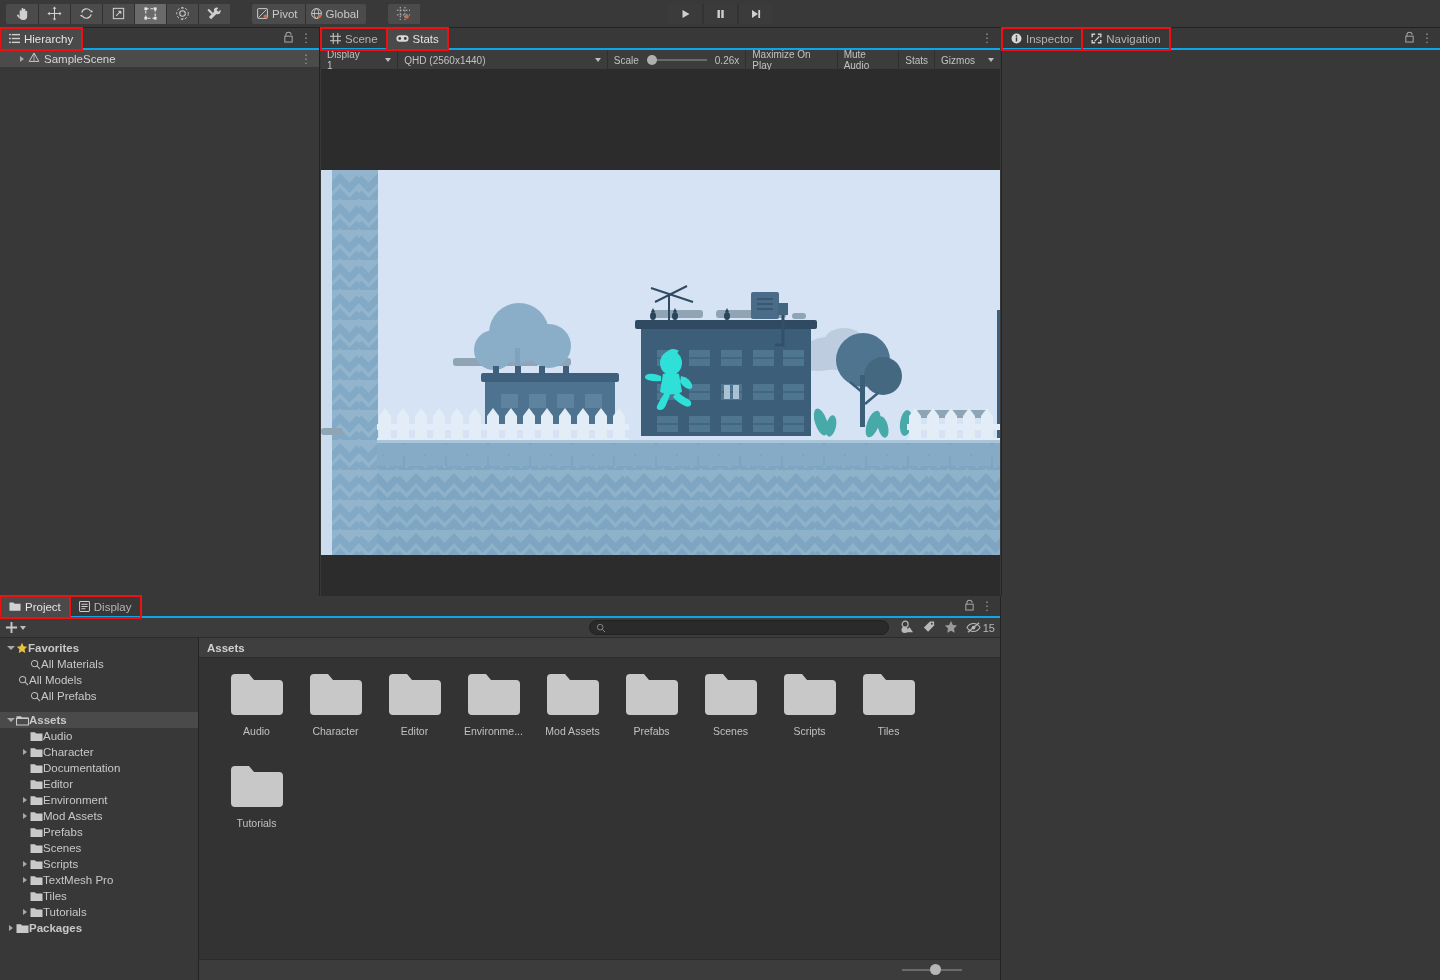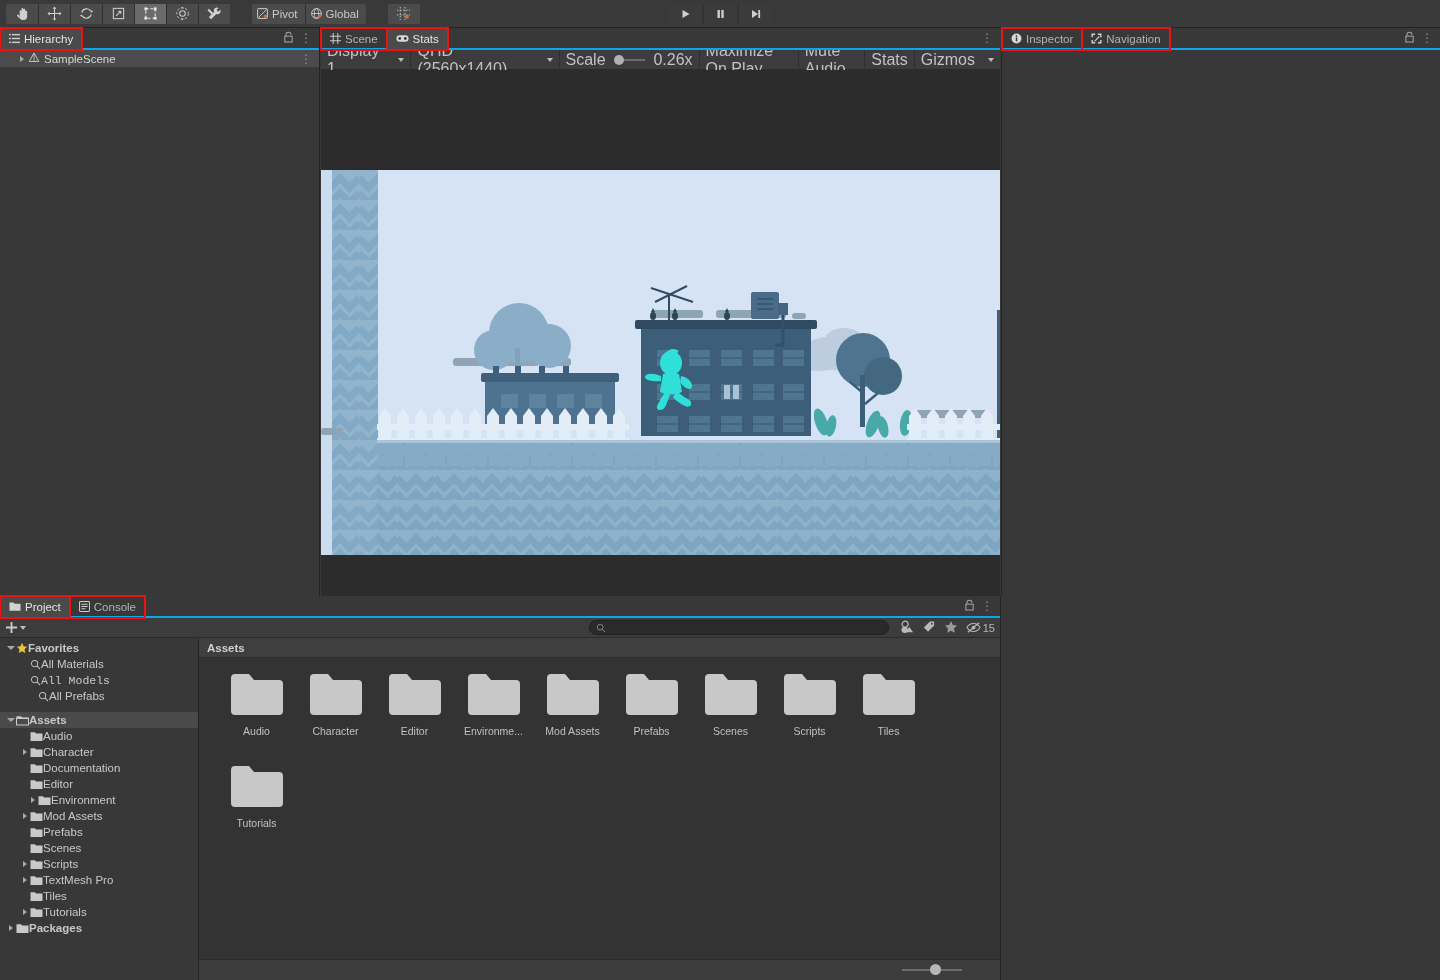--- a/index.html
+++ b/index.html
@@ -98,21 +98,21 @@
     border-left: 4px solid #a8a8a8;
     border-top: 3.5px solid transparent;
     border-bottom: 3.5px solid transparent;
   }
   .kebab { color: #9a9a9a; font-size: 12px; letter-spacing: 0; line-height: 1; }
 
   
   #sceneview { left: 321px; top: 28px; width: 679px; height: 568px; }
   .gtoolbar {
     height: 20px; background: #3c3c3c; border-bottom: 1px solid #2b2b2b;
-    display: flex; align-items: center; font-size: 16px; color: #c2c2c2;
+    display: flex; font-size: 10px; color: #c2c2c2;
   }
   .gctl { display: flex; align-items: center; height: 20px; padding: 0 6px;
     border-right: 1px solid #2f2f2f; gap: 5px; }
   .caret { width: 0; height: 0; border-left: 3.5px solid transparent;
     border-right: 3.5px solid transparent; border-top: 4px solid #bdbdbd; }
   .slider-track { width: 60px; height: 2px; background: #6b6b6b; position: relative; }
   .slider-knob { position: absolute; left: 0; top: -4px; width: 10px; height: 10px;
     border-radius: 50%; background: #b0b0b0; }
   .gameview-bg { position: absolute; left:0; top: 42px; width: 679px; height: 526px; background: #2c2c2c; }
   .gamecanvas { position: absolute; left: 0; top: 100px; width: 679px; height: 385px; overflow: hidden; background: #d5e3f5; }
@@ -631,21 +631,21 @@
       </div>
       <div class="tab hl">
         <span>
           <svg width="11" height="11" viewBox="0 0 12 12">
               <rect x="0.6" y="0.6" width="10.8" height="10.8" rx="1" fill="none" stroke="#cfcfcf" stroke-width="1.1"></rect>
               <g stroke="#cfcfcf" stroke-width="1.1">
                 <path d="M2.6 3.6h6.8M2.6 6h6.8M2.6 8.4h4.4"></path>
               </g>
             </svg>
         </span>
-        <span>Console</span>
+        <span>Display</span>
       </div>
       <div class="tabbar-right">
         <span>
           <svg width="11" height="12" viewBox="0 0 12 13">
               <path d="M3.2 5.6V4a2.8 2.8 0 0 1 5.6 0" fill="none" stroke="#a6a6a6" stroke-width="1.1"></path>
               <rect x="2" y="5.6" width="8" height="6.4" fill="none" stroke="#a6a6a6" stroke-width="1.1"></rect>
             </svg>
         </span>
         <span class="kebab">⋮</span>
       </div>
@@ -711,31 +711,31 @@
           <div class="tr" style="padding-left: 20px;">
             <span class="arr"></span>
             <span style="display: flex;">
               <svg width="11" height="11" viewBox="0 0 12 12">
                 <circle cx="5" cy="5" r="3.4" fill="none" stroke="#bdbdbd" stroke-width="1.1"></circle>
                 <path d="M7.6 7.6L11 11" stroke="#bdbdbd" stroke-width="1.2"></path>
               </svg>
             </span>
             <span>All Materials</span>
           </div>
-          <div class="tr" style="padding-left: 20px; font-family: Liberation Mono, monospace;">
+          <div class="tr" style="padding-left: 8px;">
             <span class="arr"></span>
             <span style="display: flex;">
               <svg width="11" height="11" viewBox="0 0 12 12">
                 <circle cx="5" cy="5" r="3.4" fill="none" stroke="#bdbdbd" stroke-width="1.1"></circle>
                 <path d="M7.6 7.6L11 11" stroke="#bdbdbd" stroke-width="1.2"></path>
               </svg>
             </span>
             <span>All Models</span>
           </div>
-          <div class="tr" style="padding-left: 28px;">
+          <div class="tr" style="padding-left: 20px;">
             <span class="arr"></span>
             <span style="display: flex;">
               <svg width="11" height="11" viewBox="0 0 12 12">
                 <circle cx="5" cy="5" r="3.4" fill="none" stroke="#bdbdbd" stroke-width="1.1"></circle>
                 <path d="M7.6 7.6L11 11" stroke="#bdbdbd" stroke-width="1.2"></path>
               </svg>
             </span>
             <span>All Prefabs</span>
           </div>
           <div class="tr" style="padding-left: 6px; height: 8px;"></div>
@@ -782,21 +782,21 @@
           </div>
           <div class="tr" style="padding-left: 20px;">
             <span class="arr"></span>
             <span style="display: flex;">
               <svg width="13" height="11" viewBox="0 0 13 11">
                 <path d="M0.5 1.2h4.4l1.2 1.4h6.4v7.4H0.5z" fill="#c9c9c9"></path>
               </svg>
             </span>
             <span>Editor</span>
           </div>
-          <div class="tr" style="padding-left: 28px;">
+          <div class="tr" style="padding-left: 20px;">
             <span class="arr">
               <span style="width:0;height:0;border-left:4px solid #a8a8a8;border-top:3.5px solid transparent;border-bottom:3.5px solid transparent;display:block"></span>
             </span>
             <span style="display: flex;">
               <svg width="13" height="11" viewBox="0 0 13 11">
                 <path d="M0.5 1.2h4.4l1.2 1.4h6.4v7.4H0.5z" fill="#c9c9c9"></path>
               </svg>
             </span>
             <span>Environment</span>
           </div>

